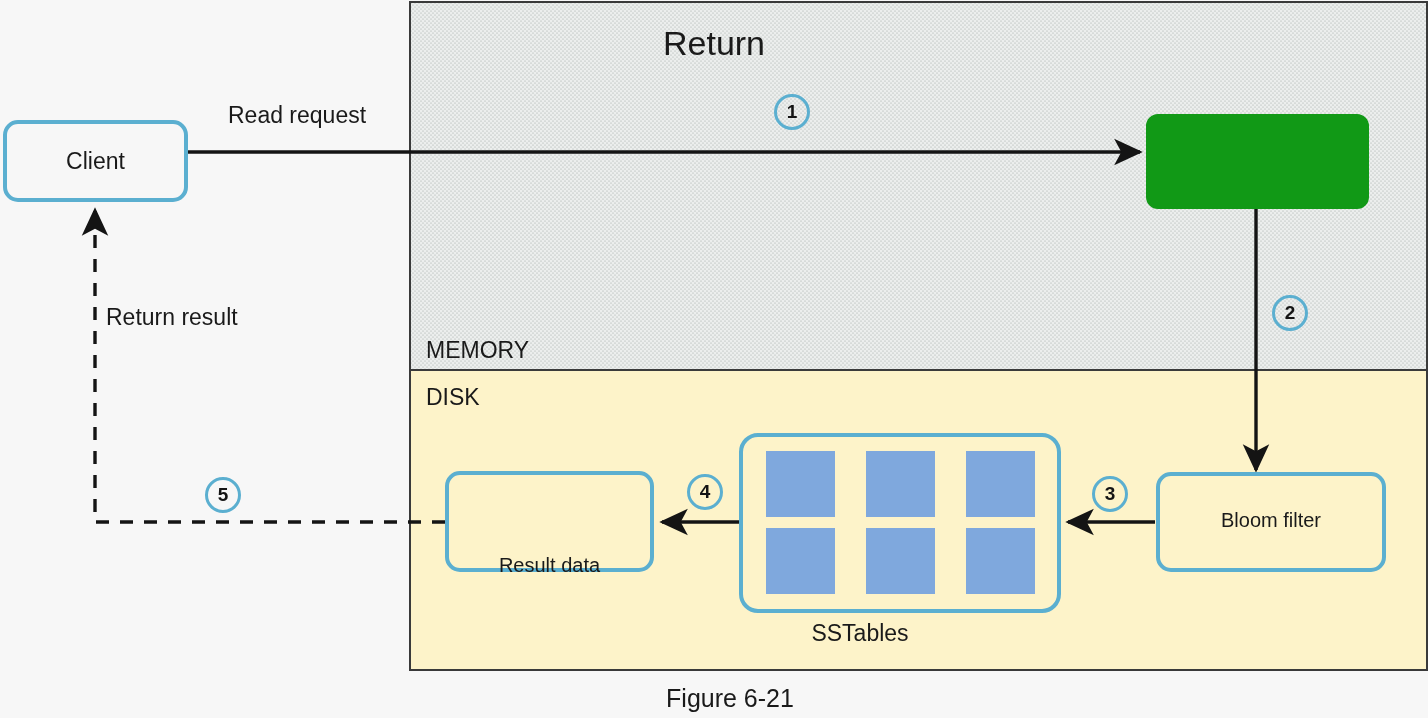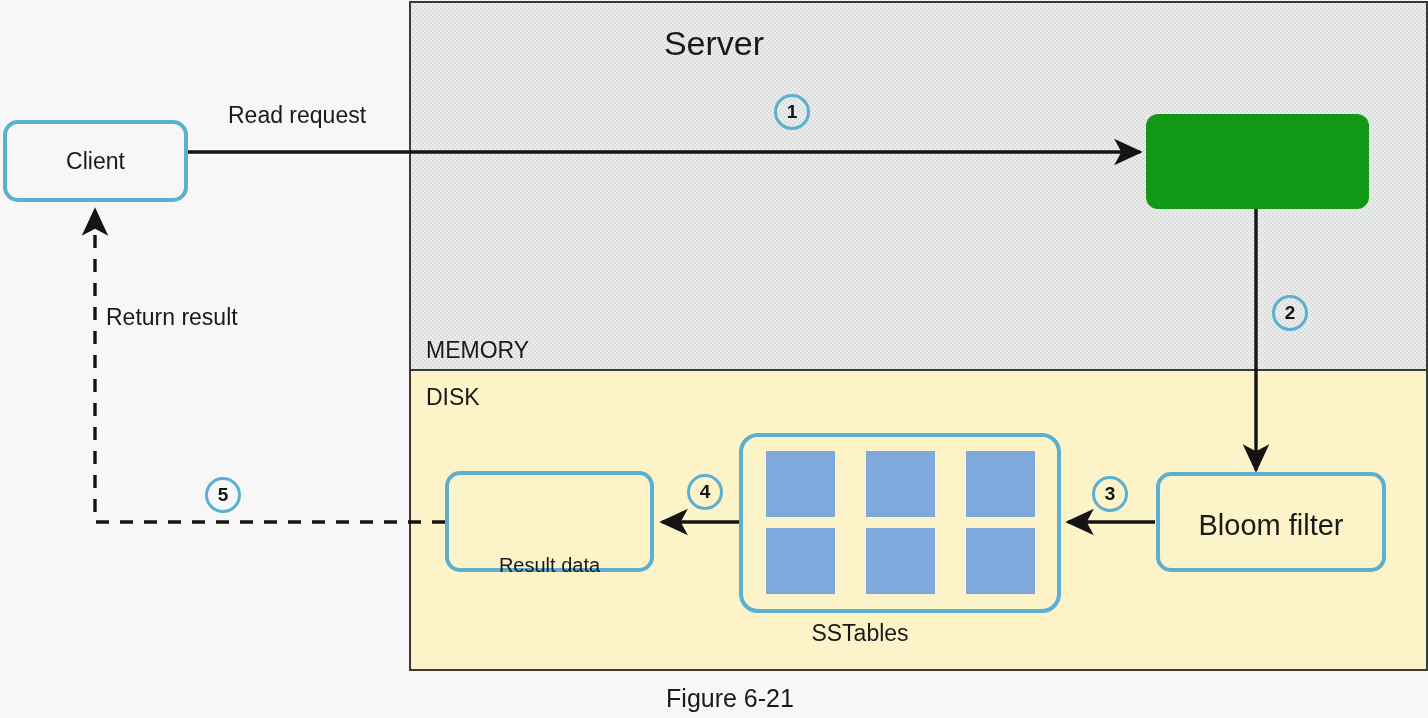--- a/index.html
+++ b/index.html
@@ -118,30 +118,30 @@
         <rect x="766" y="451" width="69" height="66" fill="#7fa8dd"></rect>
         <rect x="866" y="451" width="69" height="66" fill="#7fa8dd"></rect>
         <rect x="966" y="451" width="69" height="66" fill="#7fa8dd"></rect>
         <rect x="766" y="528" width="69" height="66" fill="#7fa8dd"></rect>
         <rect x="866" y="528" width="69" height="66" fill="#7fa8dd"></rect>
         <rect x="966" y="528" width="69" height="66" fill="#7fa8dd"></rect>
       </g>
     </g>
   </svg>
 
-  <div class="txt" style="left:0; top:24px; width:1428px; text-align:center; font-size:34px;">Server</div>
+  <div class="txt" style="left:0; top:24px; width:1428px; text-align:center; font-size:34px;">Return</div>
 
   <div class="txt" style="left:426px; top:337px; font-size:23px;border-radius:7px;">MEMORY</div>
 
   <div class="txt" style="left:426px; top:384px; font-size:23px;">DISK</div>
 
   <div class="txt" style="left:5px; top:148px; width:181px; text-align:center; font-size:23px;">Client</div>
 
 
-  <div class="txt" style="left:1158px; top:509px; width:226px; text-align:center; font-size:29px;">Bloom filter</div>
+  <div class="txt" style="left:1158px; top:509px; width:226px; text-align:center; font-size:20px;">Bloom filter</div>
 
   <div class="txt" style="left:447px; top:508px; width:205px; text-align:center; font-size:20px;margin-top:46px;">Result data</div>
 
   <div class="txt" style="left:701px; top:620px; width:318px; text-align:center; font-size:23px;">SSTables</div>
 
   <div class="txt" style="left:228px; top:102px; font-size:23px;">Read request</div>
 
   <div class="txt" style="left:106px; top:304px; font-size:23px;">Return result</div>
 
   <div class="circ-num" style="left:774px; top:94px;">1</div>

